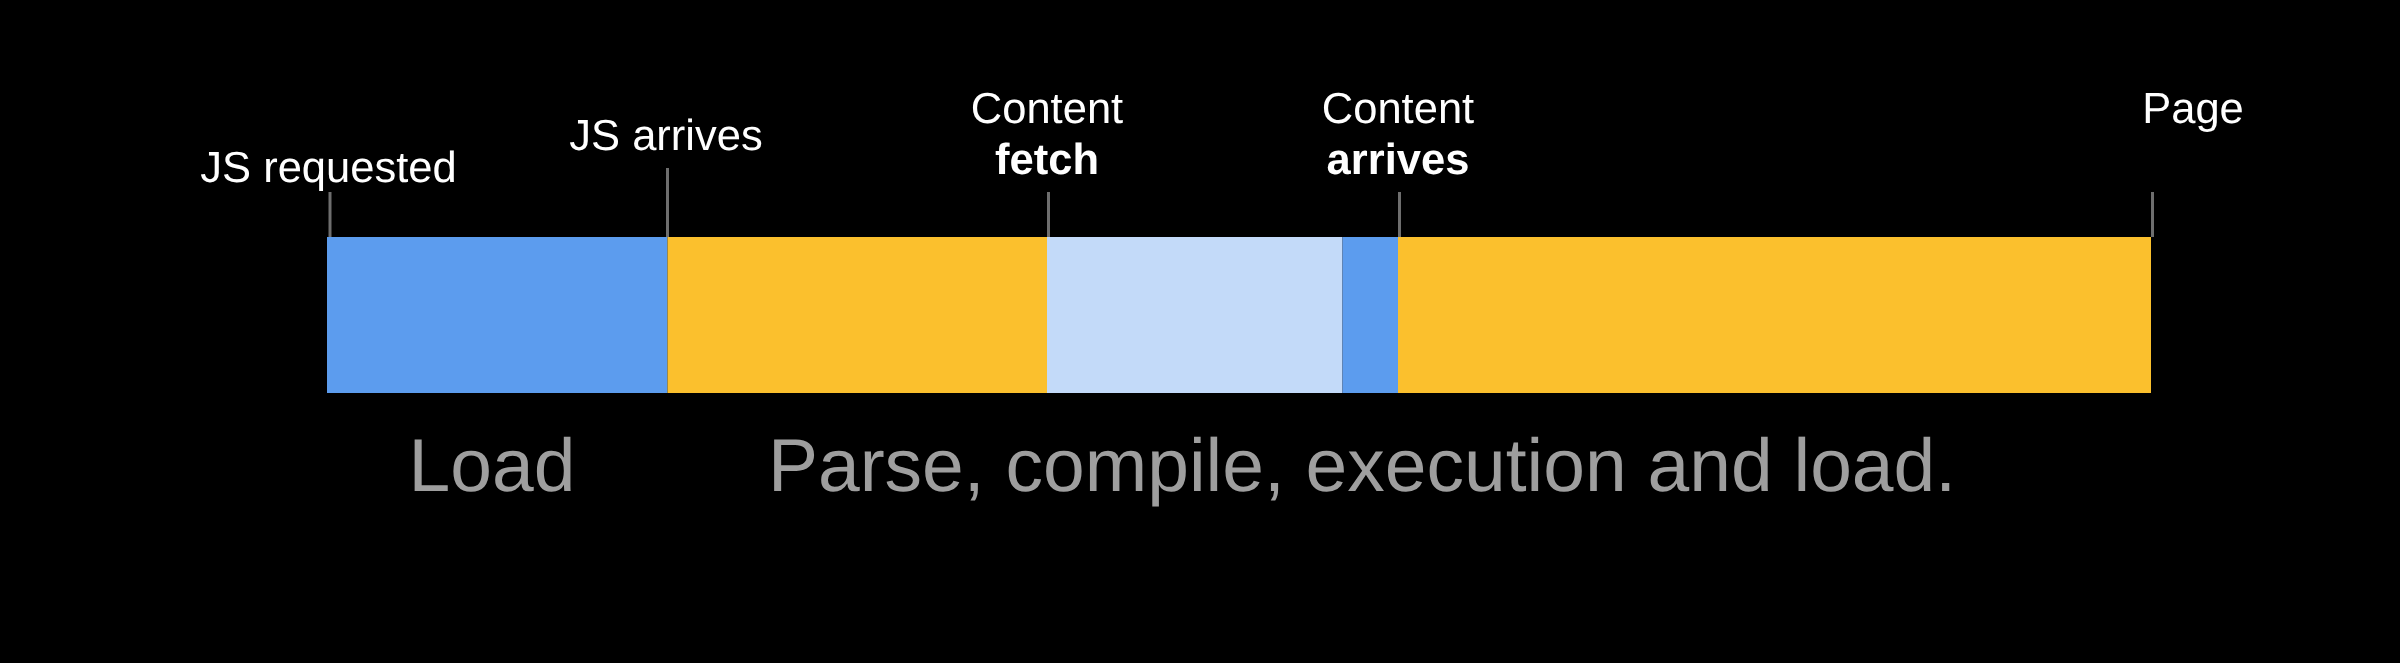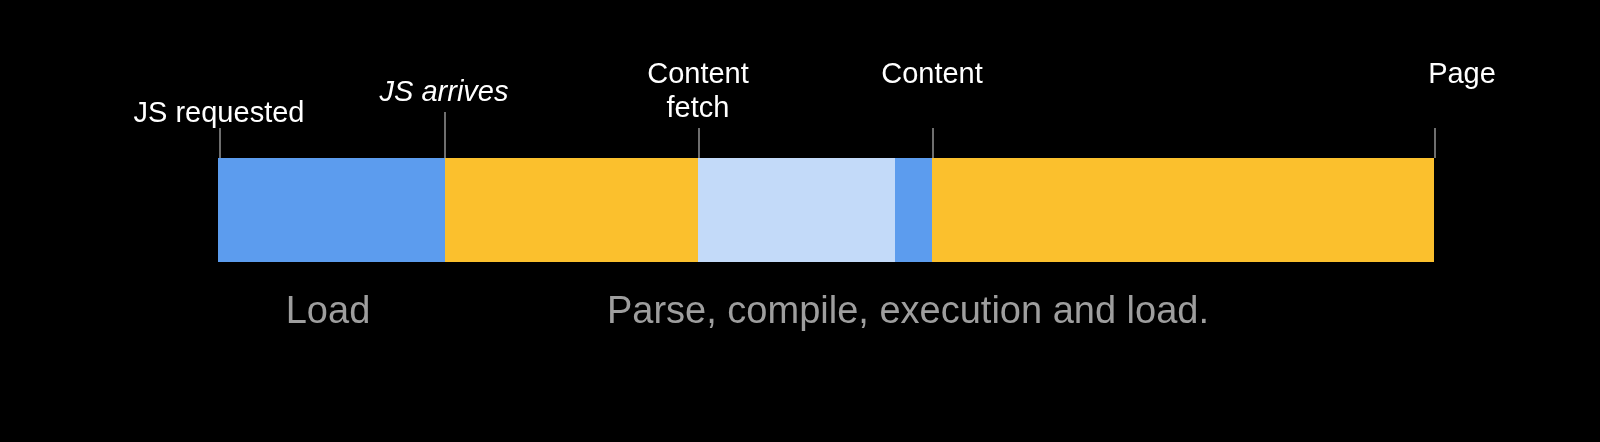--- a/index.html
+++ b/index.html
@@ -39,27 +39,27 @@
   
   .marker-label {
     position: absolute;
     color: #ffffff;
     font-size: 29px;
     line-height: 34px;
     text-align: center;
     white-space: nowrap;
     transform: translateX(-50%);
   }
-  .marker-label .line2 { display: block; }
+  .marker-label .line2 { display: block; font-weight: bold; }
 
   
   .caption {
     position: absolute;
     color: #9e9e9e;
-    font-size: 38px;
+    font-size: 50px;
     line-height: 44px;
     white-space: nowrap;
     text-align: center;
     transform: translateX(-50%);
   }
 </style>
 </head>
 <body>
 
 <div id="stage">
@@ -74,22 +74,22 @@
     </div>
   <div id="tick-layer">
       <div class="tick" style="left: 219px; top: 128px; height: 30px; background: rgb(110, 110, 110);"></div>
       <div class="tick" style="left: 444px; top: 112px; height: 46px; background: rgb(110, 110, 110);"></div>
       <div class="tick" style="left: 698px; top: 128px; height: 30px; background: rgb(110, 110, 110);"></div>
       <div class="tick" style="left: 932px; top: 128px; height: 30px; background: rgb(110, 110, 110);"></div>
       <div class="tick" style="left: 1434px; top: 128px; height: 30px; background: rgb(110, 110, 110);"></div>
     </div>
   <div id="marker-layer">
       <div class="marker-label" style="left: 219px; top: 95px;"><span>JS requested</span></div>
-      <div class="marker-label" style="left: 444px; top: 74px; font-style: italic;"><span>JS arrives</span></div>
+      <div class="marker-label" style="left: 444px; top: 74px;"><span>JS arrives</span></div>
       <div class="marker-label" style="left: 698px; top: 56px;"><span>Content</span><span class="line2">fetch</span></div>
-      <div class="marker-label" style="left: 932px; top: 56px;"><span>Content</span></div>
+      <div class="marker-label" style="left: 932px; top: 56px;"><span>Content</span><span class="line2">arrives</span></div>
       <div class="marker-label" style="left: 1434px; top: 56px; margin-left: 28px;"><span>Page</span></div>
     </div>
   <div id="caption-layer">
       <div class="caption" style="left: 328px; top: 288px;">Load</div>
       <div class="caption" style="left: 908px; top: 288px;">Parse, compile, execution and load.</div>
     </div>
 </div>
 
 </body></html>

